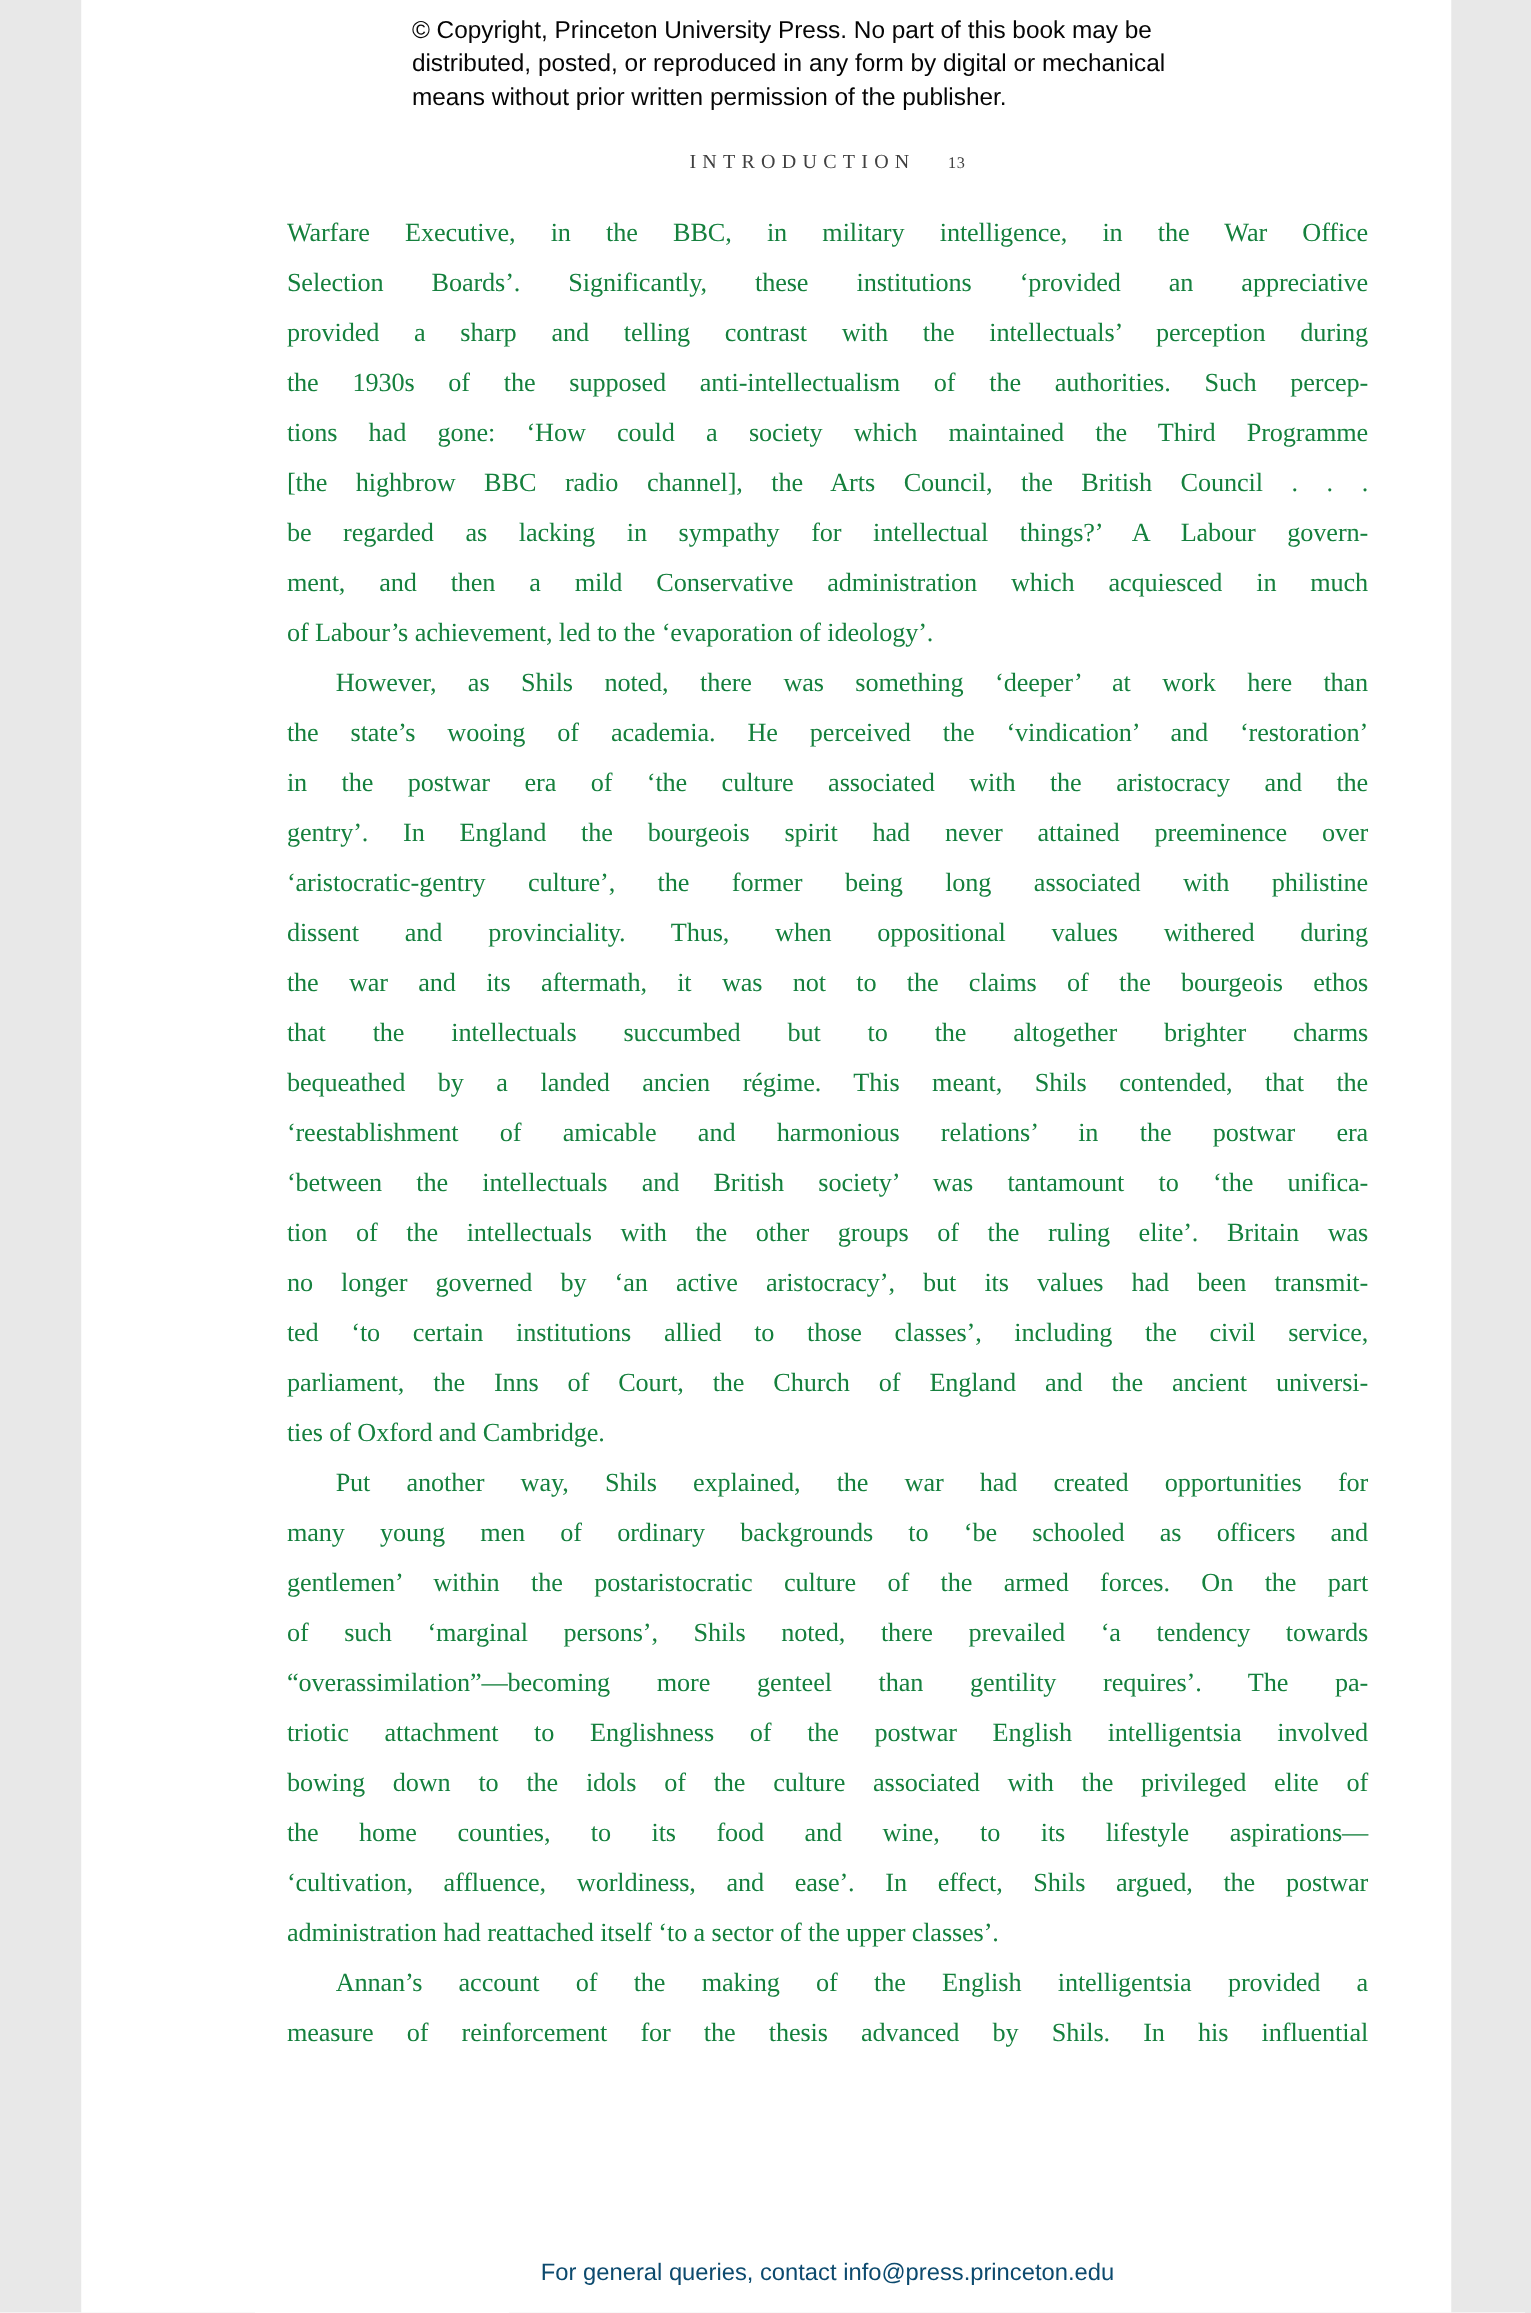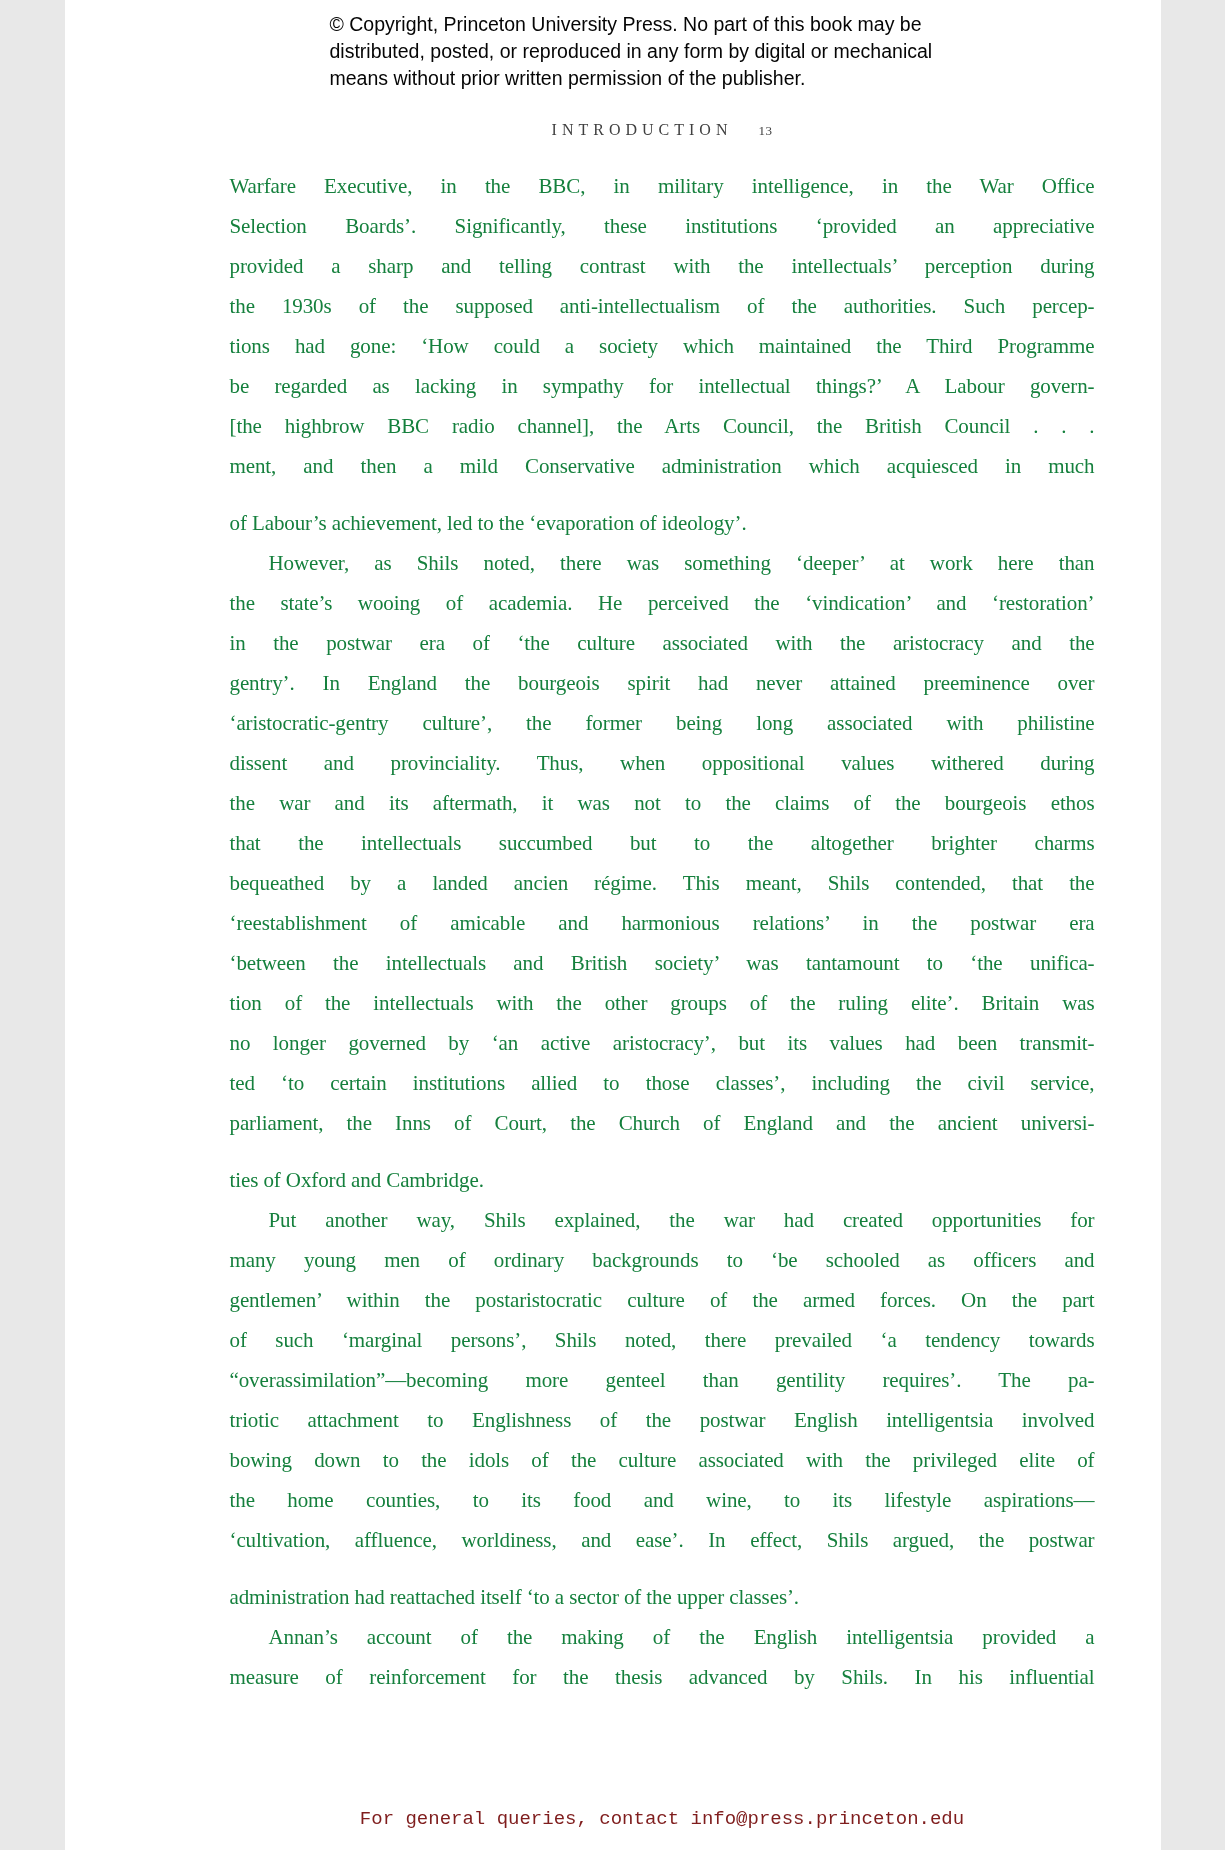--- a/index.html
+++ b/index.html
@@ -56,32 +56,31 @@
     color: #15803d;
   }
   .line {
     text-align: justify;
     text-align-last: justify;
     white-space: normal;
   }
   .line--unjustified {
     text-align: left;
     text-align-last: left;
-    margin-top: 17px;
   }
   .line--indent { text-indent: 39px; }
   .page-footer {
     position: absolute;
     left: 165px;
     top: 1808px;
     width: 865px;
     text-align: center;
-    font-family: Liberation Mono, monospace;
+    font-family: Liberation Sans, sans-serif;
     font-size: 19px;
-    color: #7f1d1d;
+    color: #0c4a6e;
   }
 </style>
 </head>
 <body>
 
 <div class="page">
 
   <div class="copyright">
     <div>© Copyright, Princeton University Press. No part of this book may be</div>
     <div>distributed, posted, or reproduced in any form by digital or mechanical</div>
@@ -93,22 +92,22 @@
     <span class="folio">13</span>
   </div>
 
   <div class="body-text">
       <div class="paragraph">
         <div class="line">Warfare Executive, in the BBC, in military intelligence, in the War Office</div>
         <div class="line">Selection Boards’. Significantly, these institutions ‘provided an appreciative</div>
         <div class="line">provided a sharp and telling contrast with the intellectuals’ perception during</div>
         <div class="line">the 1930s of the supposed anti-intellectualism of the authorities. Such percep-</div>
         <div class="line">tions had gone: ‘How could a society which maintained the Third Programme</div>
+        <div class="line">[the highbrow BBC radio channel], the Arts Council, the British Council . . .</div>
         <div class="line">be regarded as lacking in sympathy for intellectual things?’ A Labour govern-</div>
-        <div class="line">[the highbrow BBC radio channel], the Arts Council, the British Council . . .</div>
         <div class="line">ment, and then a mild Conservative administration which acquiesced in much</div>
         <div class="line line--unjustified">of Labour’s achievement, led to the ‘evaporation of ideology’.</div>
       </div>
       <div class="paragraph">
         <div class="line line--indent">However, as Shils noted, there was something ‘deeper’ at work here than</div>
         <div class="line">the state’s wooing of academia. He perceived the ‘vindication’ and ‘restoration’</div>
         <div class="line">in the postwar era of ‘the culture associated with the aristocracy and the</div>
         <div class="line">gentry’. In England the bourgeois spirit had never attained preeminence over</div>
         <div class="line">‘aristocratic-gentry culture’, the former being long associated with philistine</div>
         <div class="line">dissent and provinciality. Thus, when oppositional values withered during</div>

